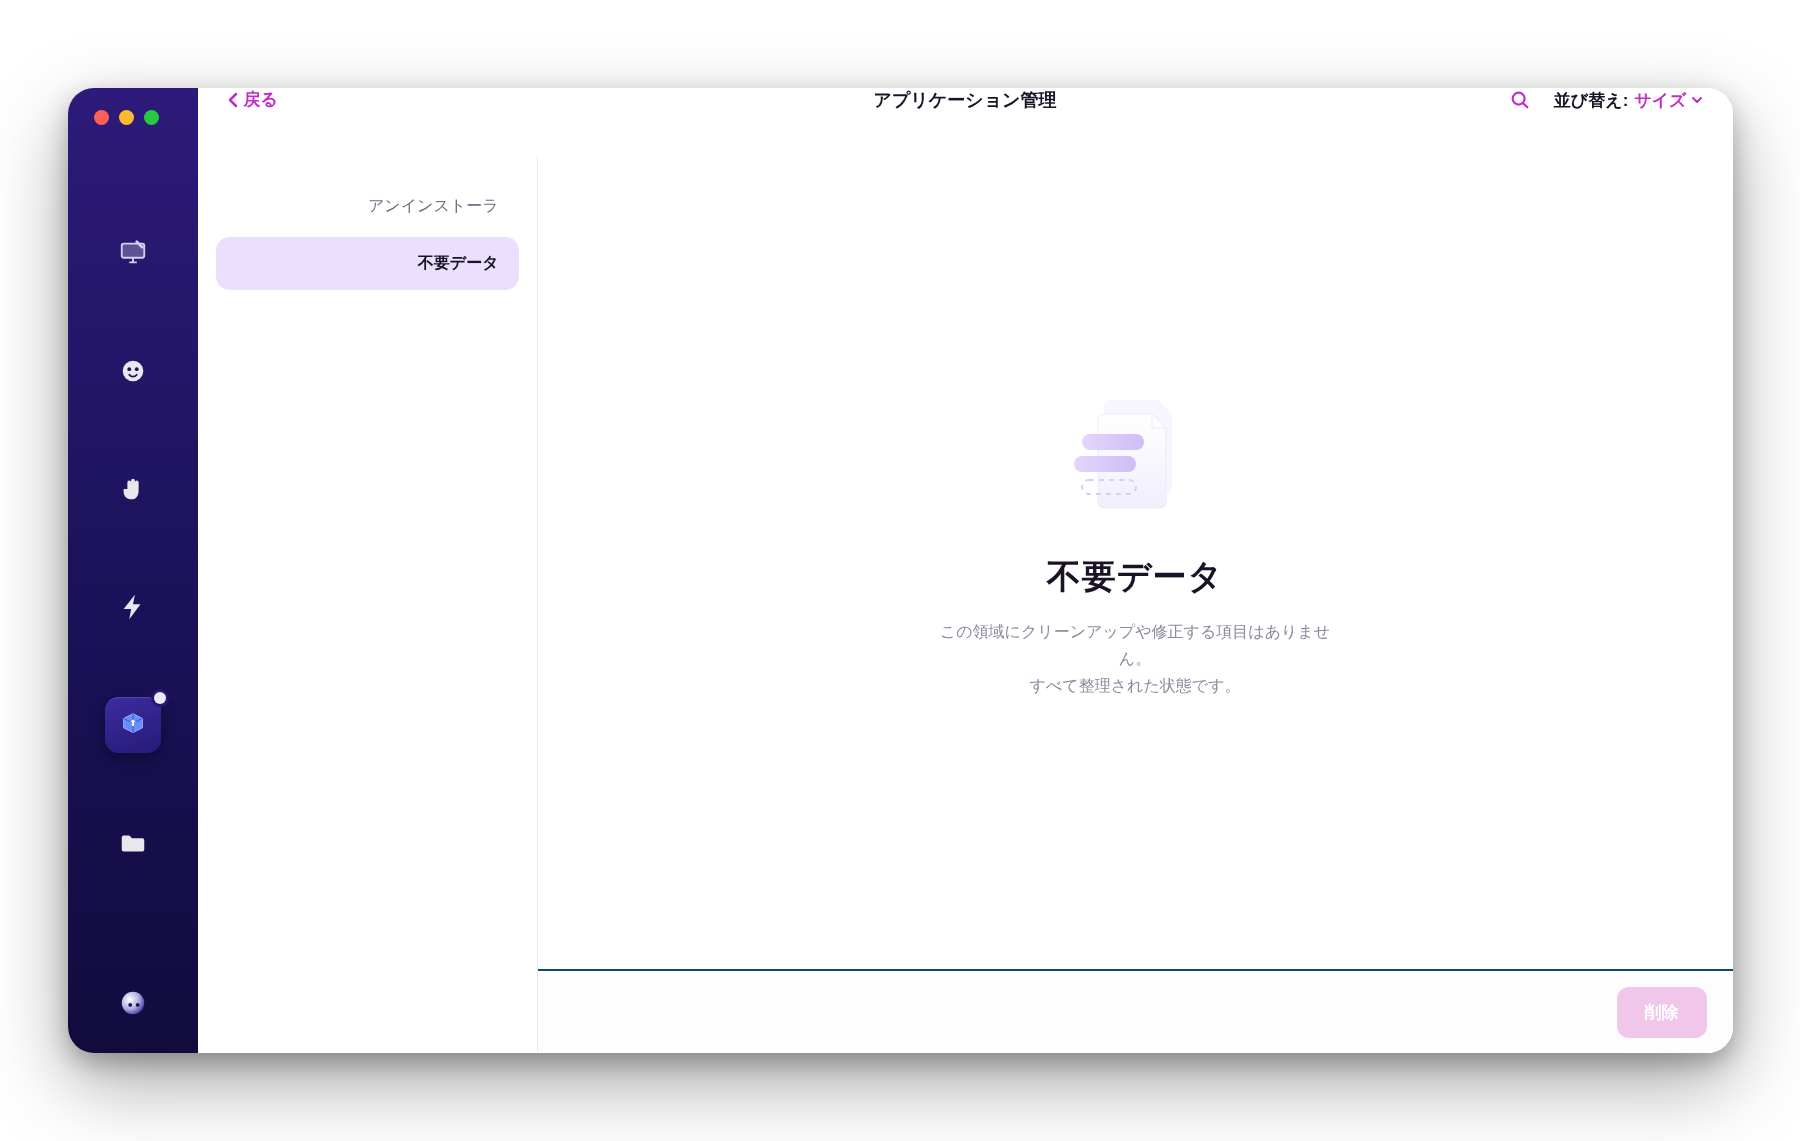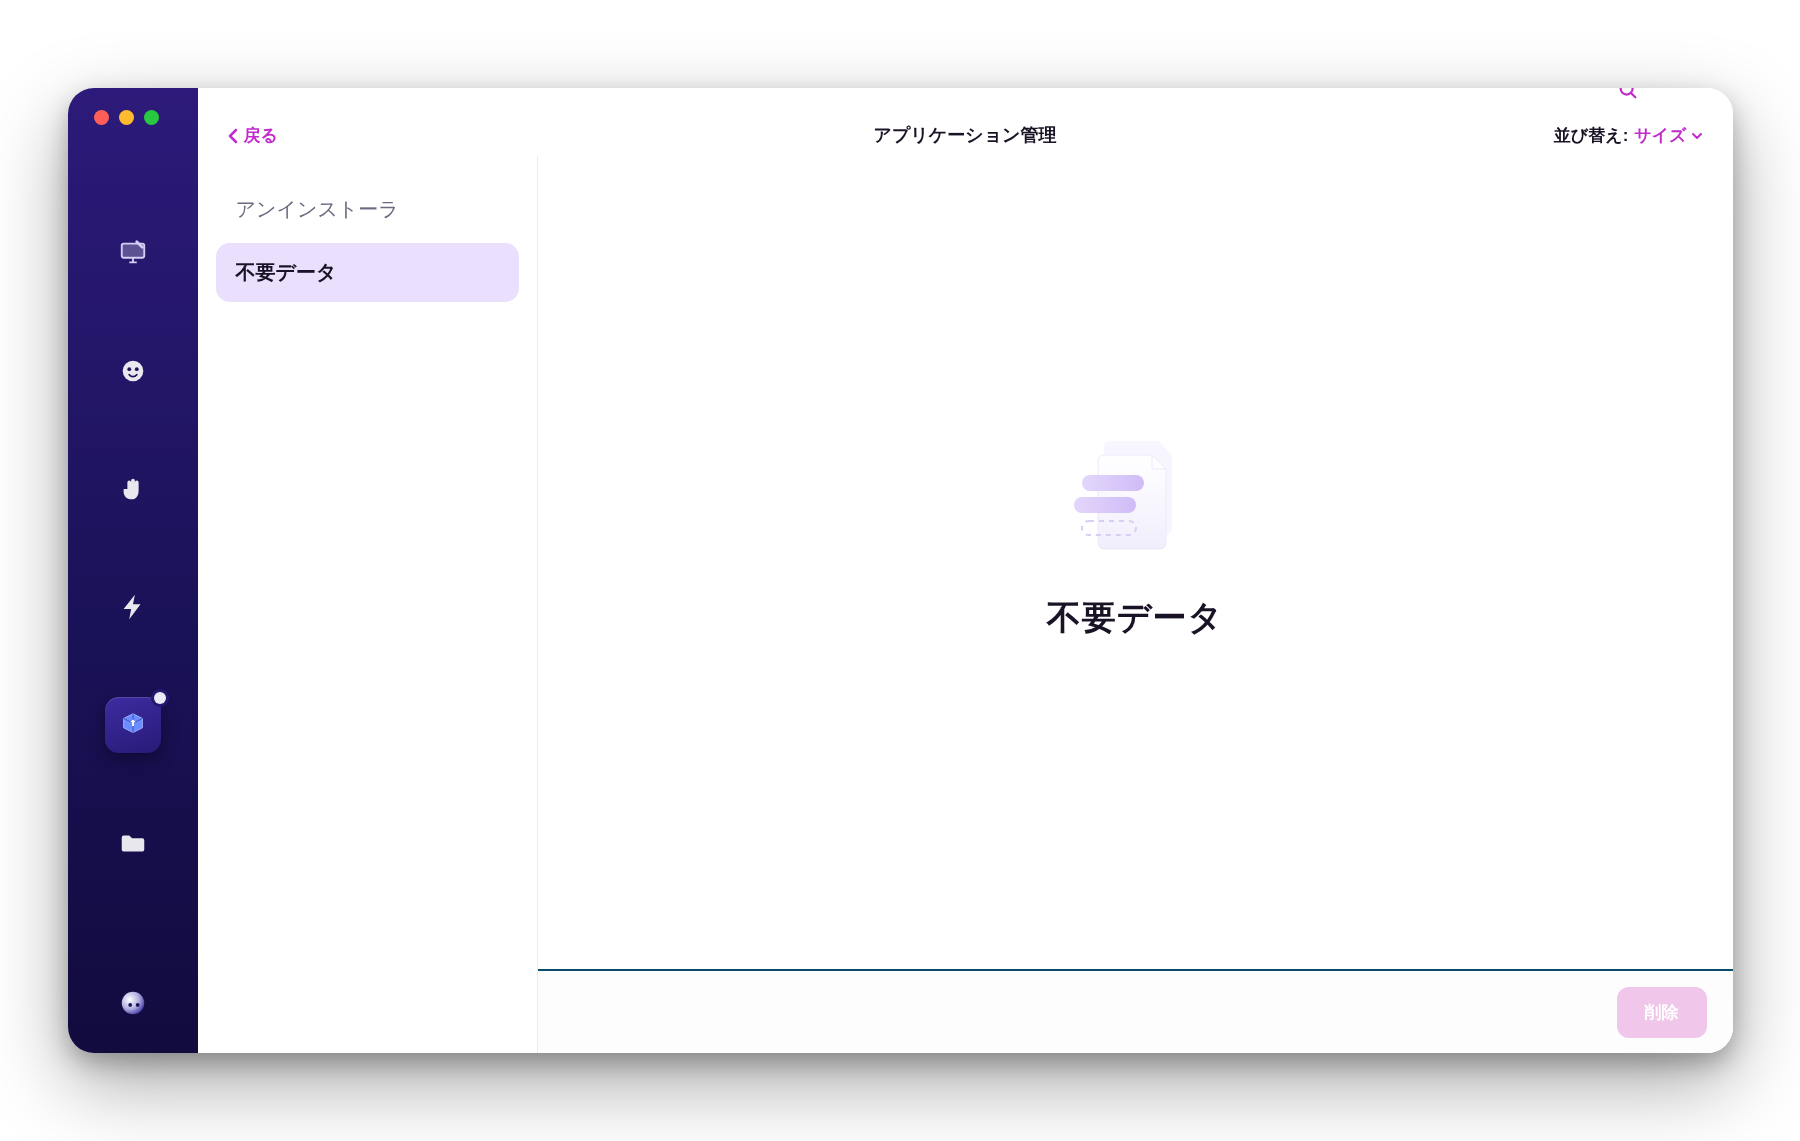--- a/index.html
+++ b/index.html
@@ -80,39 +80,39 @@
     display: flex;
     flex-direction: column;
     background: #ffffff;
     position: relative;
   }
 
   
   .header {
     height: 68px;
     display:flex;
-    align-items:flex-end;
-    padding: 9px 30px;
+    align-items:flex-start;
+    padding: 0 30px;
     position:relative;
   }
   .back-btn {
     display:flex; align-items:center; gap:6px;
     color:#c22bcb; font-size:17px; font-weight:600;
     cursor:pointer;
   }
   .back-chevron { width:10px; height:16px; }
   .header-title {
     position:absolute; left:0; right:0;
     text-align:center;
     font-size:18px; font-weight:700; color:#1a1326;
     pointer-events:none;
   }
   .header-right {
     margin-left:auto;
-    display:flex; align-items:center; gap:22px;flex-direction:column;
+    display:flex; align-items:center; gap:22px;
   }
   .search-btn { width:24px; height:24px; color:#c22bcb; cursor:pointer; display:flex; align-items:center; justify-content:center; }
   .sort-group { display:flex; align-items:center; gap:6px; font-size:17px; }
   .sort-label { color:#1a1326; font-weight:700; }
   .sort-value { color:#c22bcb; font-weight:700; cursor:pointer; display:flex; align-items:center; gap:4px; }
   .sort-chev { width:12px; height:12px; }
 
   
   .body {
     flex:1;
@@ -122,24 +122,25 @@
 
   
   .subnav {
     width: 340px;
     padding: 24px 18px;
     border-right: 1px solid #ecebf2;
   }
   .subnav-item {
     padding: 16px 20px;
     border-radius: 14px;
-    font-size: 20px;
+    font-size: 16px;
     color:#6d6a80;
     cursor:pointer;
     margin-bottom: 4px;
+    text-align: right;
   }
   .subnav-item.selected {
     background:#eadffc;
     color:#1a1326;
     font-weight:700;
   }
 
   
   .content {
     flex:1;
@@ -319,20 +320,24 @@
             <path d="M98 10v14h14" fill="none" stroke="#eee8fb"></path>
           </g>
 
           <rect x="22" y="44" width="62" height="16" rx="8" fill="url(#barg)"></rect>
           <rect x="14" y="66" width="62" height="16" rx="8" fill="url(#barg)"></rect>
 
           <rect x="22" y="90" width="54" height="14" rx="7" fill="none" stroke="#d9cdf6" stroke-width="2" stroke-dasharray="5 5"></rect>
         </svg>
 
         <h1 class="empty-title">不要データ</h1>
+        <p class="empty-desc">
+          <span>この領域にクリーンアップや修正する項目はありません。</span><br>
+          <span>すべて整理された状態です。</span>
+        </p>
 
         <div class="footer">
           <button class="delete-btn" disabled="">
             <span>削除</span>
           </button>
         </div>
       </section>
 
     </div>
   </main>

